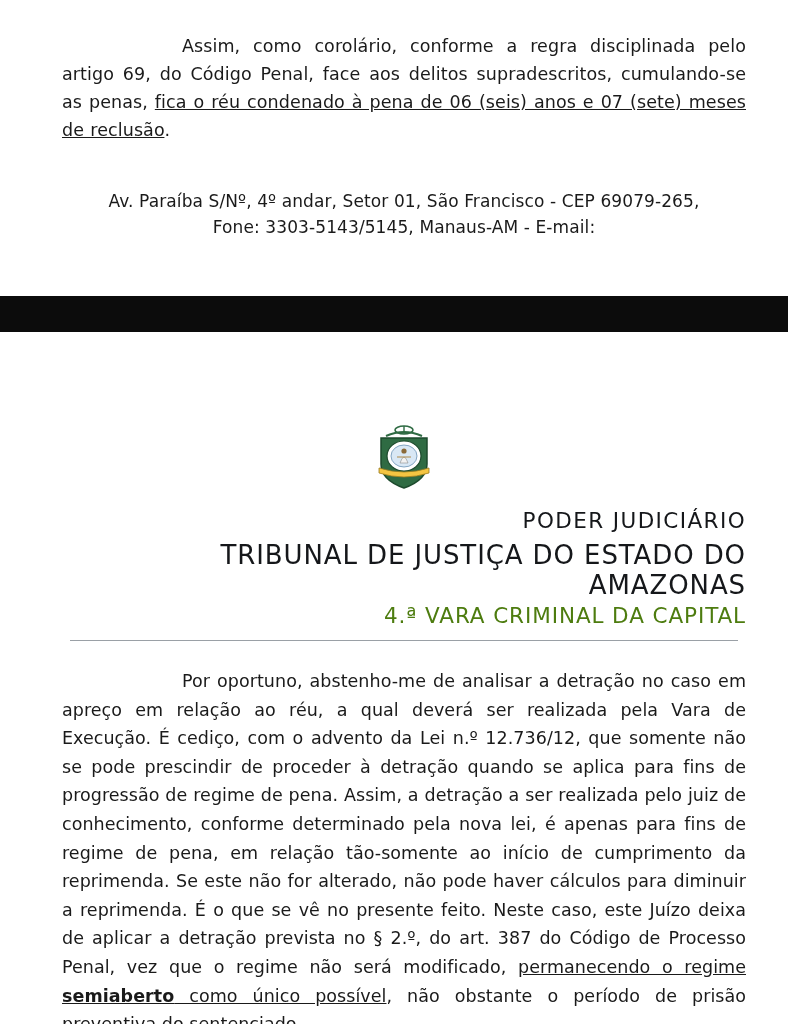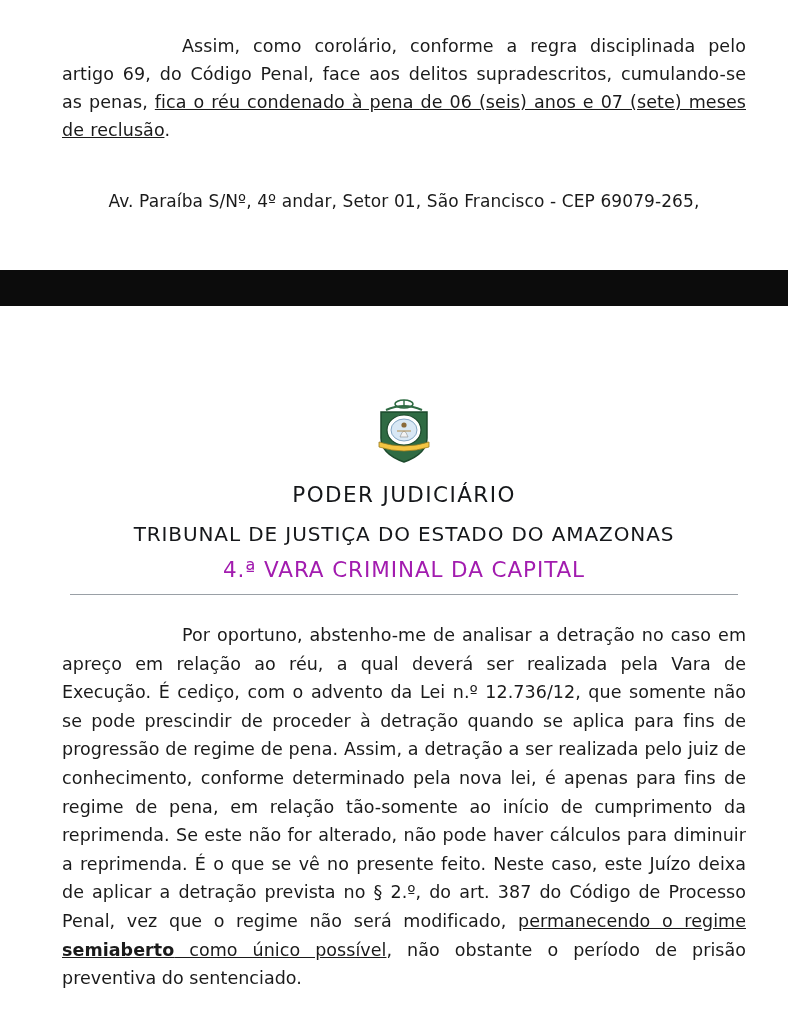--- a/index.html
+++ b/index.html
@@ -81,40 +81,40 @@
   .crest-wrap {
     text-align: center;
     padding-top: 92px;
   }
   .crest {
     display: inline-block;
     width: 62px;
     height: 66px;
   }
   .header-titles {
-    text-align: center;
+    text-align: right;
     margin-top: 14px;
   }
   .header-titles .line1 {
     font-size: 21.5px;
     letter-spacing: 1.4px;
     font-weight: normal;
     color: #15171a;
   }
   .header-titles .line2 {
-    font-size: 20px;
+    font-size: 26px;
     letter-spacing: 0.9px;
-    margin-top: 15px;
+    margin-top: 7px;
     color: #15171a;
   }
   .header-titles .line3 {
     font-size: 21.5px;
     letter-spacing: 0.9px;
-    margin-top: 11px;
-    color: #a21caf;
+    margin-top: 3px;
+    color: #4d7c0f;
   }
   .rule {
     border: 0;
     border-top: 1px solid #9aa0a6;
     margin: 12px 8px 0 8px;
   }
   .body-para {
     margin-top: 26px;
     font-size: 17.5px;
     line-height: 28.6px;
@@ -130,20 +130,21 @@
   <div class="top-fragment">
 
     <div class="cut-line"></div>
 
     <p class="para first">
       <span class="indent"></span><span>Assim, como corolário, conforme a regra disciplinada pelo artigo 69, do Código Penal, face aos delitos supradescritos, cumulando-se as penas, </span><span class="u">fica o réu condenado à pena de 06 (seis) anos e 07 (sete) meses de reclusão</span><span>.</span>
     </p>
 
     <div class="footer-block">
       <div>Av. Paraíba S/Nº, 4º andar, Setor 01, São Francisco - CEP 69079-265,</div>
+      <div>Fone: 3303-5143/5145, Manaus-AM - E-mail:</div>
     </div>
   </div>
 
   <div class="band"></div>
 
   <div class="bottom-page">
 
     <div class="crest-wrap">
       <span class="crest">
         <svg width="62" height="66" viewBox="0 0 62 66" xmlns="http://www.w3.org/2000/svg">

